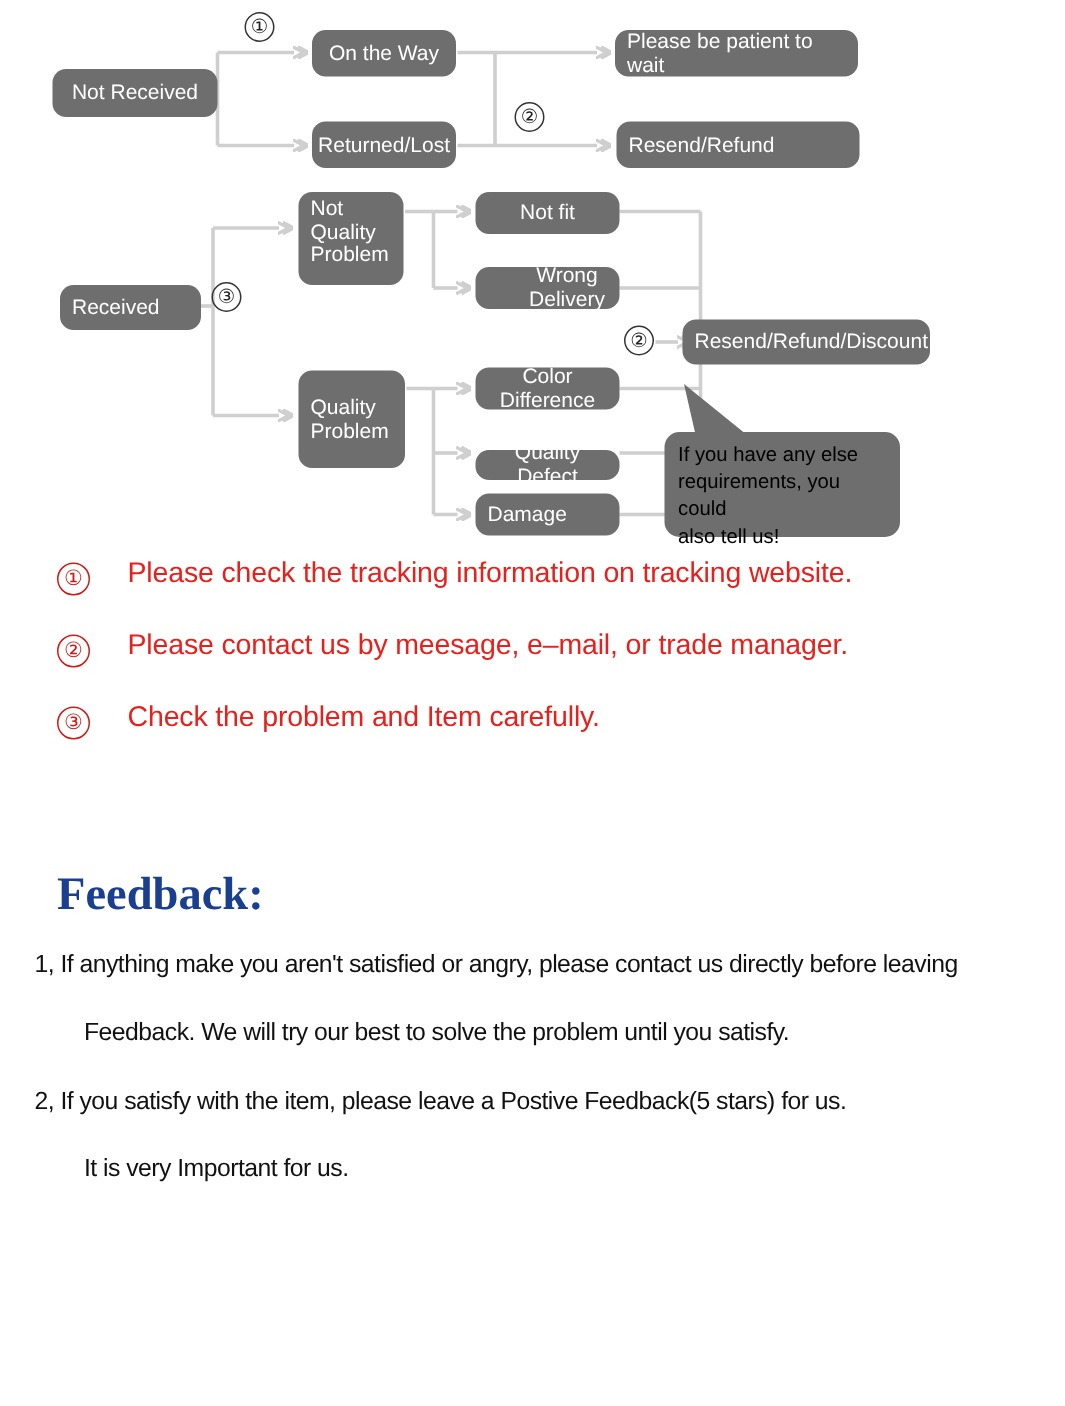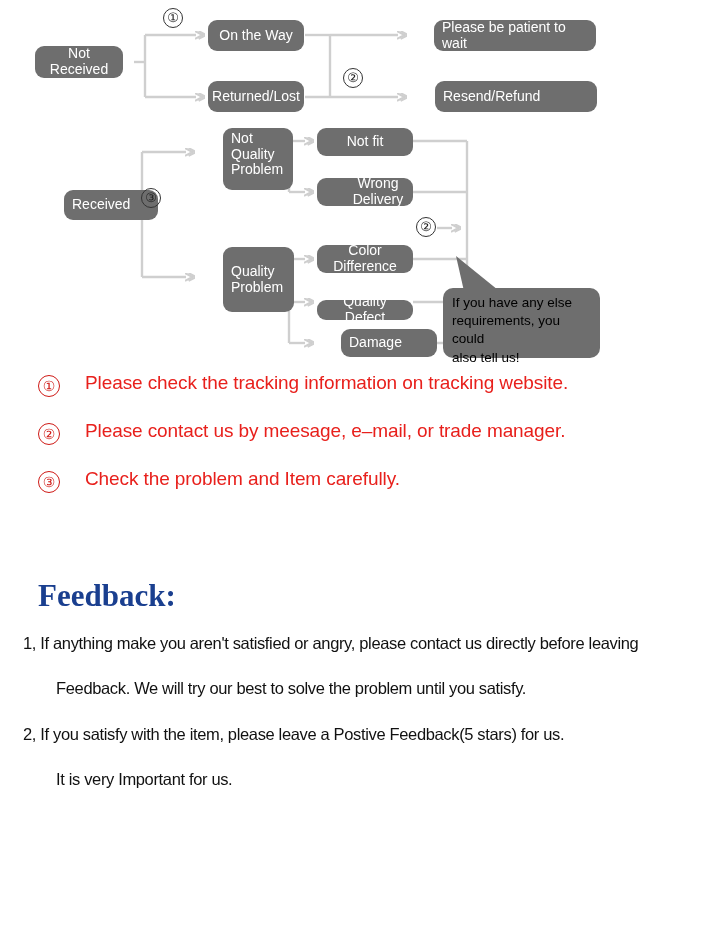--- a/index.html
+++ b/index.html
@@ -45,21 +45,20 @@
     text-align: center;
     box-sizing: border-box;
     padding: 2px 6px;
     white-space: pre-line;
     z-index: 3;
   }
   .node.left-align {
     justify-content: flex-start;
     text-align: left;
     padding-left: 8px;
-    margin-left: 24px;
   }
 
   .circnum {
     position: absolute;
     width: 20px;
     height: 20px;
     border: 1.4px solid #333333;
     border-radius: 50%;
     color: #222222;
     font-size: 13px;
@@ -197,21 +196,21 @@
       <path d="M413,192 L467,192"></path>
       <path d="M413,259 L467,259"></path>
       <path d="M413,302 L467,302"></path>
       <path d="M413,343 L467,343"></path>
       <path d="M467,141 L467,343"></path>
       <path d="M467,228 L440,228" stroke="none"></path>
       <path d="M437,228 L452,228" marker-end="url(#arw)"></path>
     </g>
   </svg>
 
-  <div class="node" style="left:35px; top:46px; width:88px; height:32px;text-align:center;">Not Received</div>
+  <div class="node" style="left:35px; top:46px; width:110px; height:32px;text-align:center;">Not Received</div>
 
   <div class="node" style="left:208px; top:20px; width:96px; height:31px;">On the Way</div>
 
   <div class="node" style="left:208px; top:81px; width:96px; height:31px;">Returned/Lost</div>
 
   <div class="node left-align" style="left:410px; top:20px; width:162px; height:31px;">Please be patient to wait</div>
 
   <div class="node left-align" style="left:411px; top:81px; width:162px; height:31px;">Resend/Refund</div>
 
   <div class="node left-align" style="left:40px; top:190px; width:94px; height:30px;">Received</div>
@@ -226,20 +225,21 @@
   <div class="node" style="left:317px; top:128px; width:96px; height:28px;">Not fit</div>
 
   <div class="node" style="left:317px; top:178px; width:96px; height:28px;padding-left:32px;">Wrong Delivery</div>
 
   <div class="node" style="left:317px; top:245px; width:96px; height:28px;">Color Difference</div>
 
   <div class="node" style="left:317px; top:300px; width:96px; height:20px;">Quality Defect</div>
 
   <div class="node left-align" style="left:317px; top:329px; width:96px; height:28px;">Damage</div>
 
+  <div class="node left-align" style="left:455px; top:213px; width:165px; height:30px;">Resend/Refund/Discount</div>
 
   <div class="circnum" style="left:163px; top:8px;">①</div>
   <div class="circnum" style="left:343px; top:68px;">②</div>
   <div class="circnum" style="left:141px; top:188px;">③</div>
   <div class="circnum" style="left:416px; top:217px;">②</div>
 
   <svg style="position:absolute; left:440px; top:238px; width:100px; height:62px; z-index:2;" viewBox="0 0 100 62" xmlns="http://www.w3.org/2000/svg">
     <path d="M26,62 L16,18 L58,52 Z" fill="#6e6e6e"></path>
   </svg>
   <div class="bubble" style="left:443px; top:288px; width:157px; height:70px; white-space:pre-line;">If you have any else

